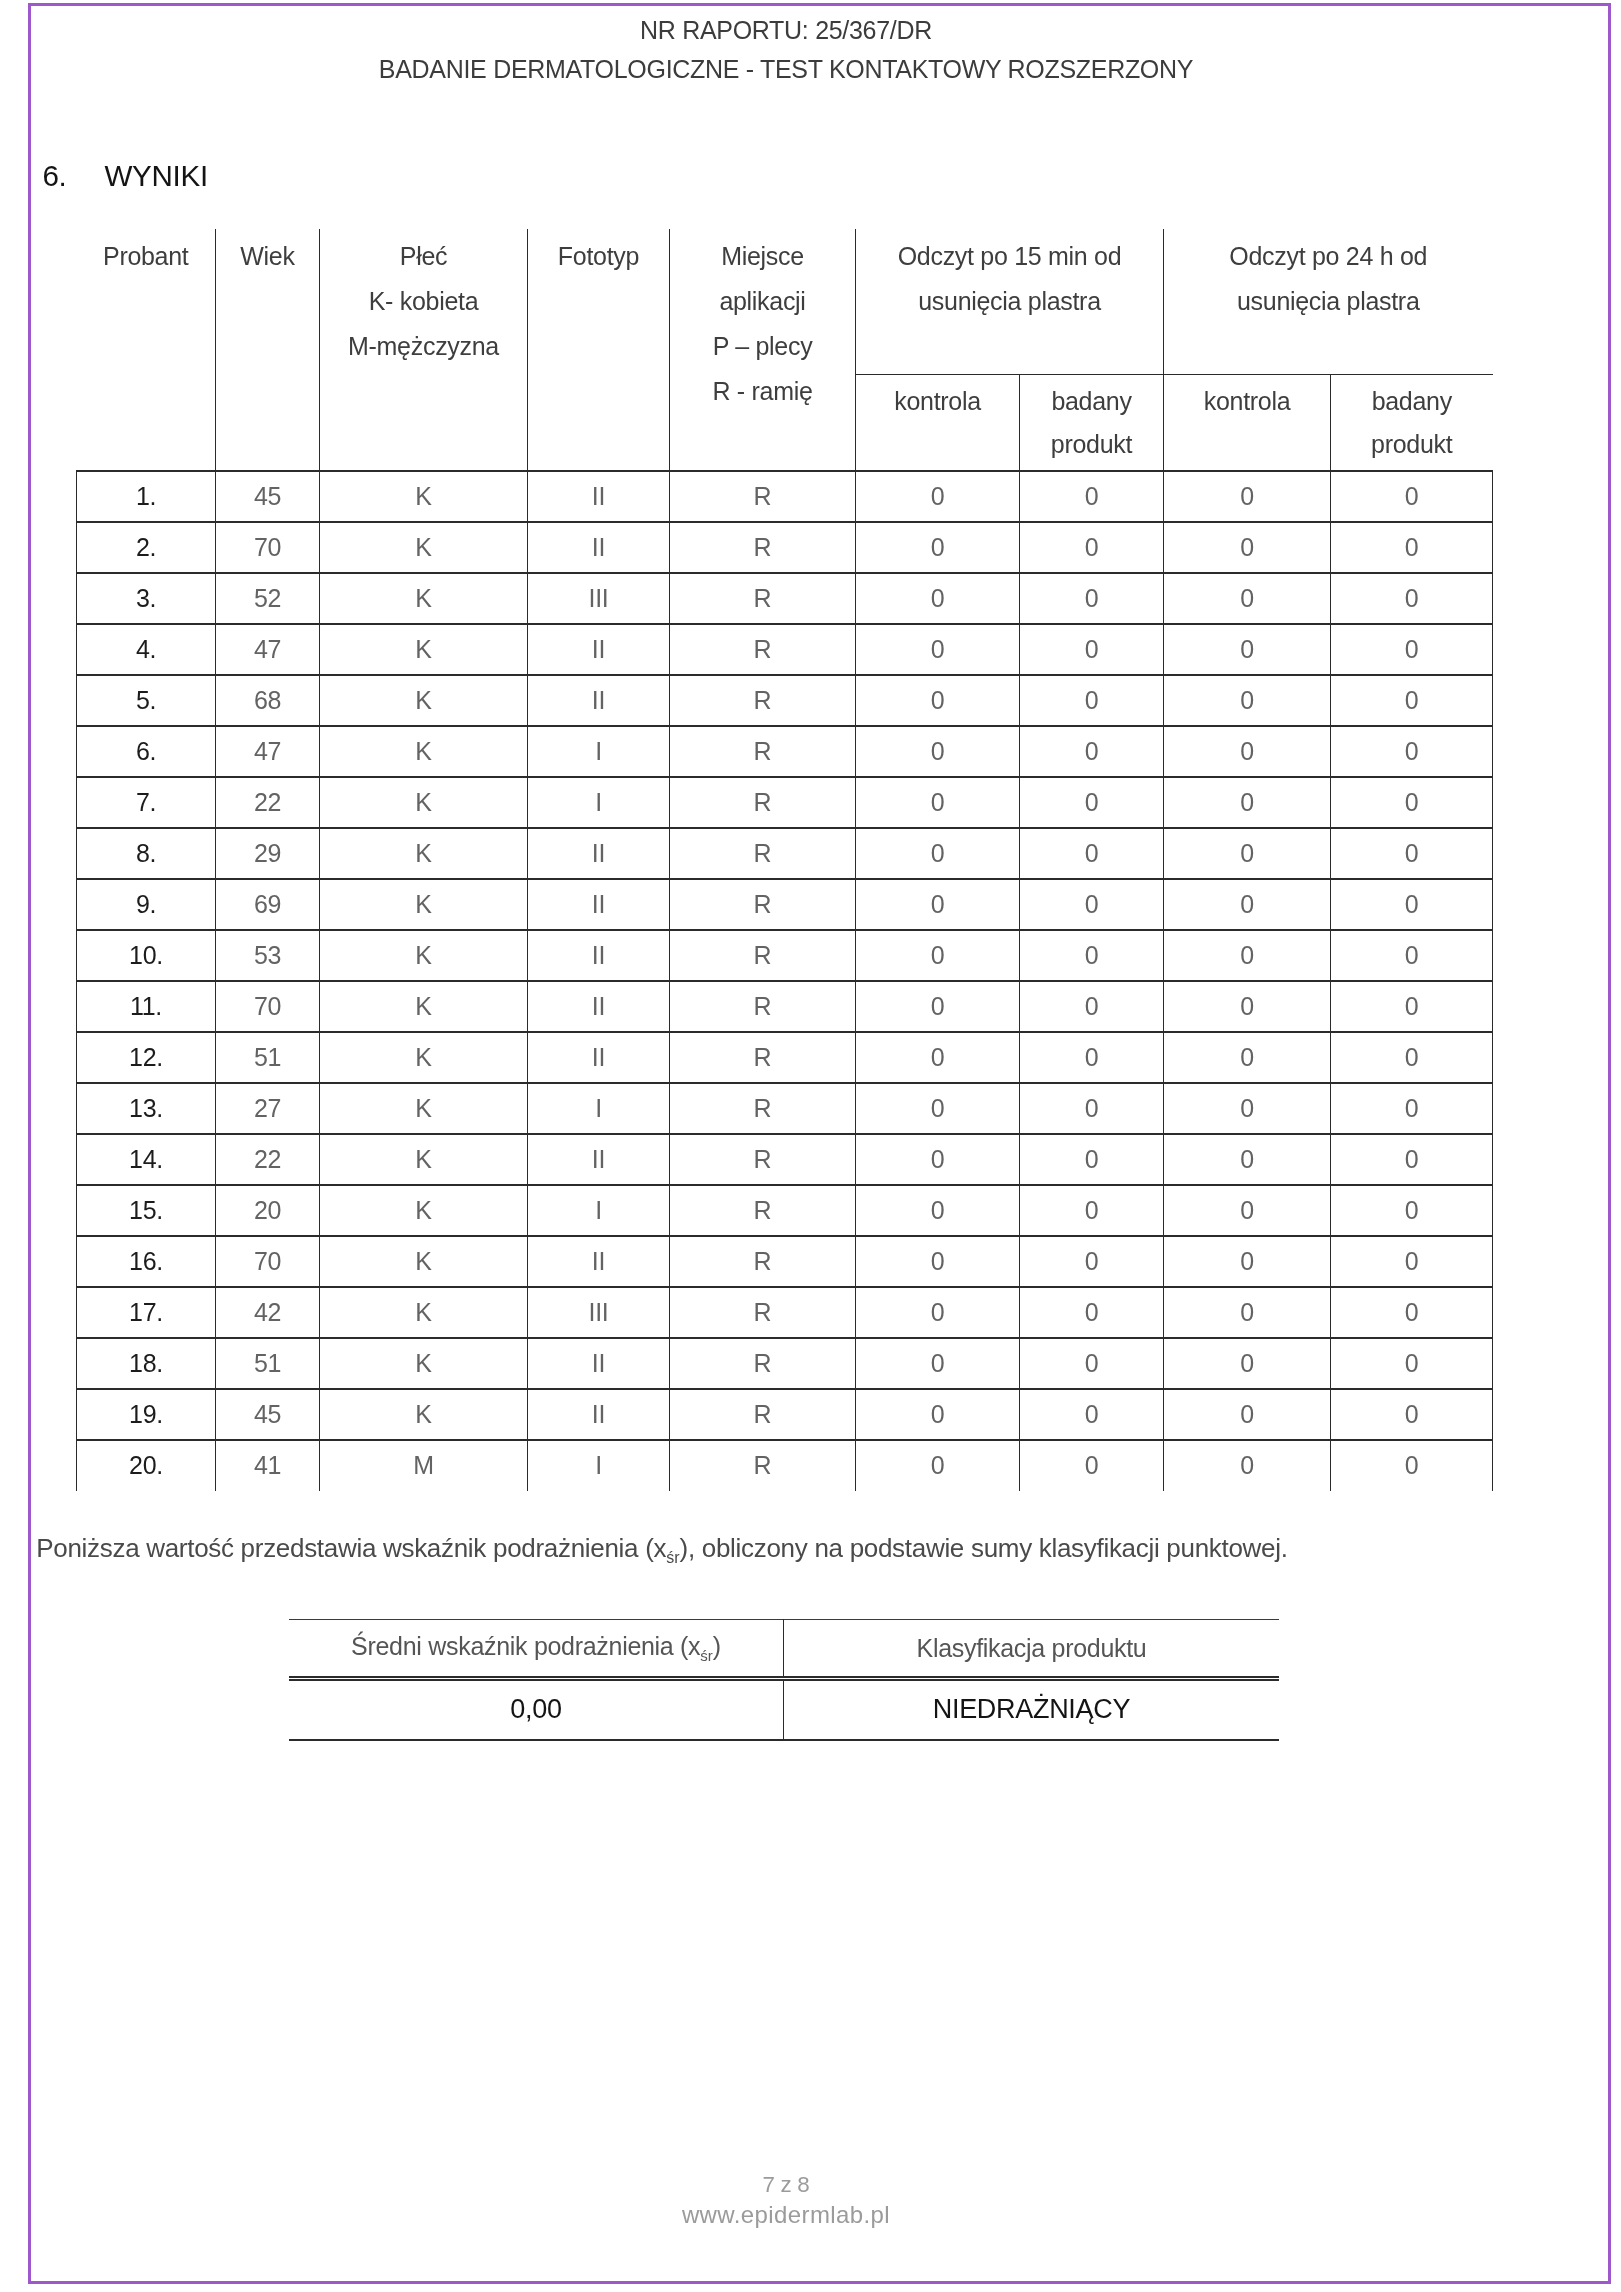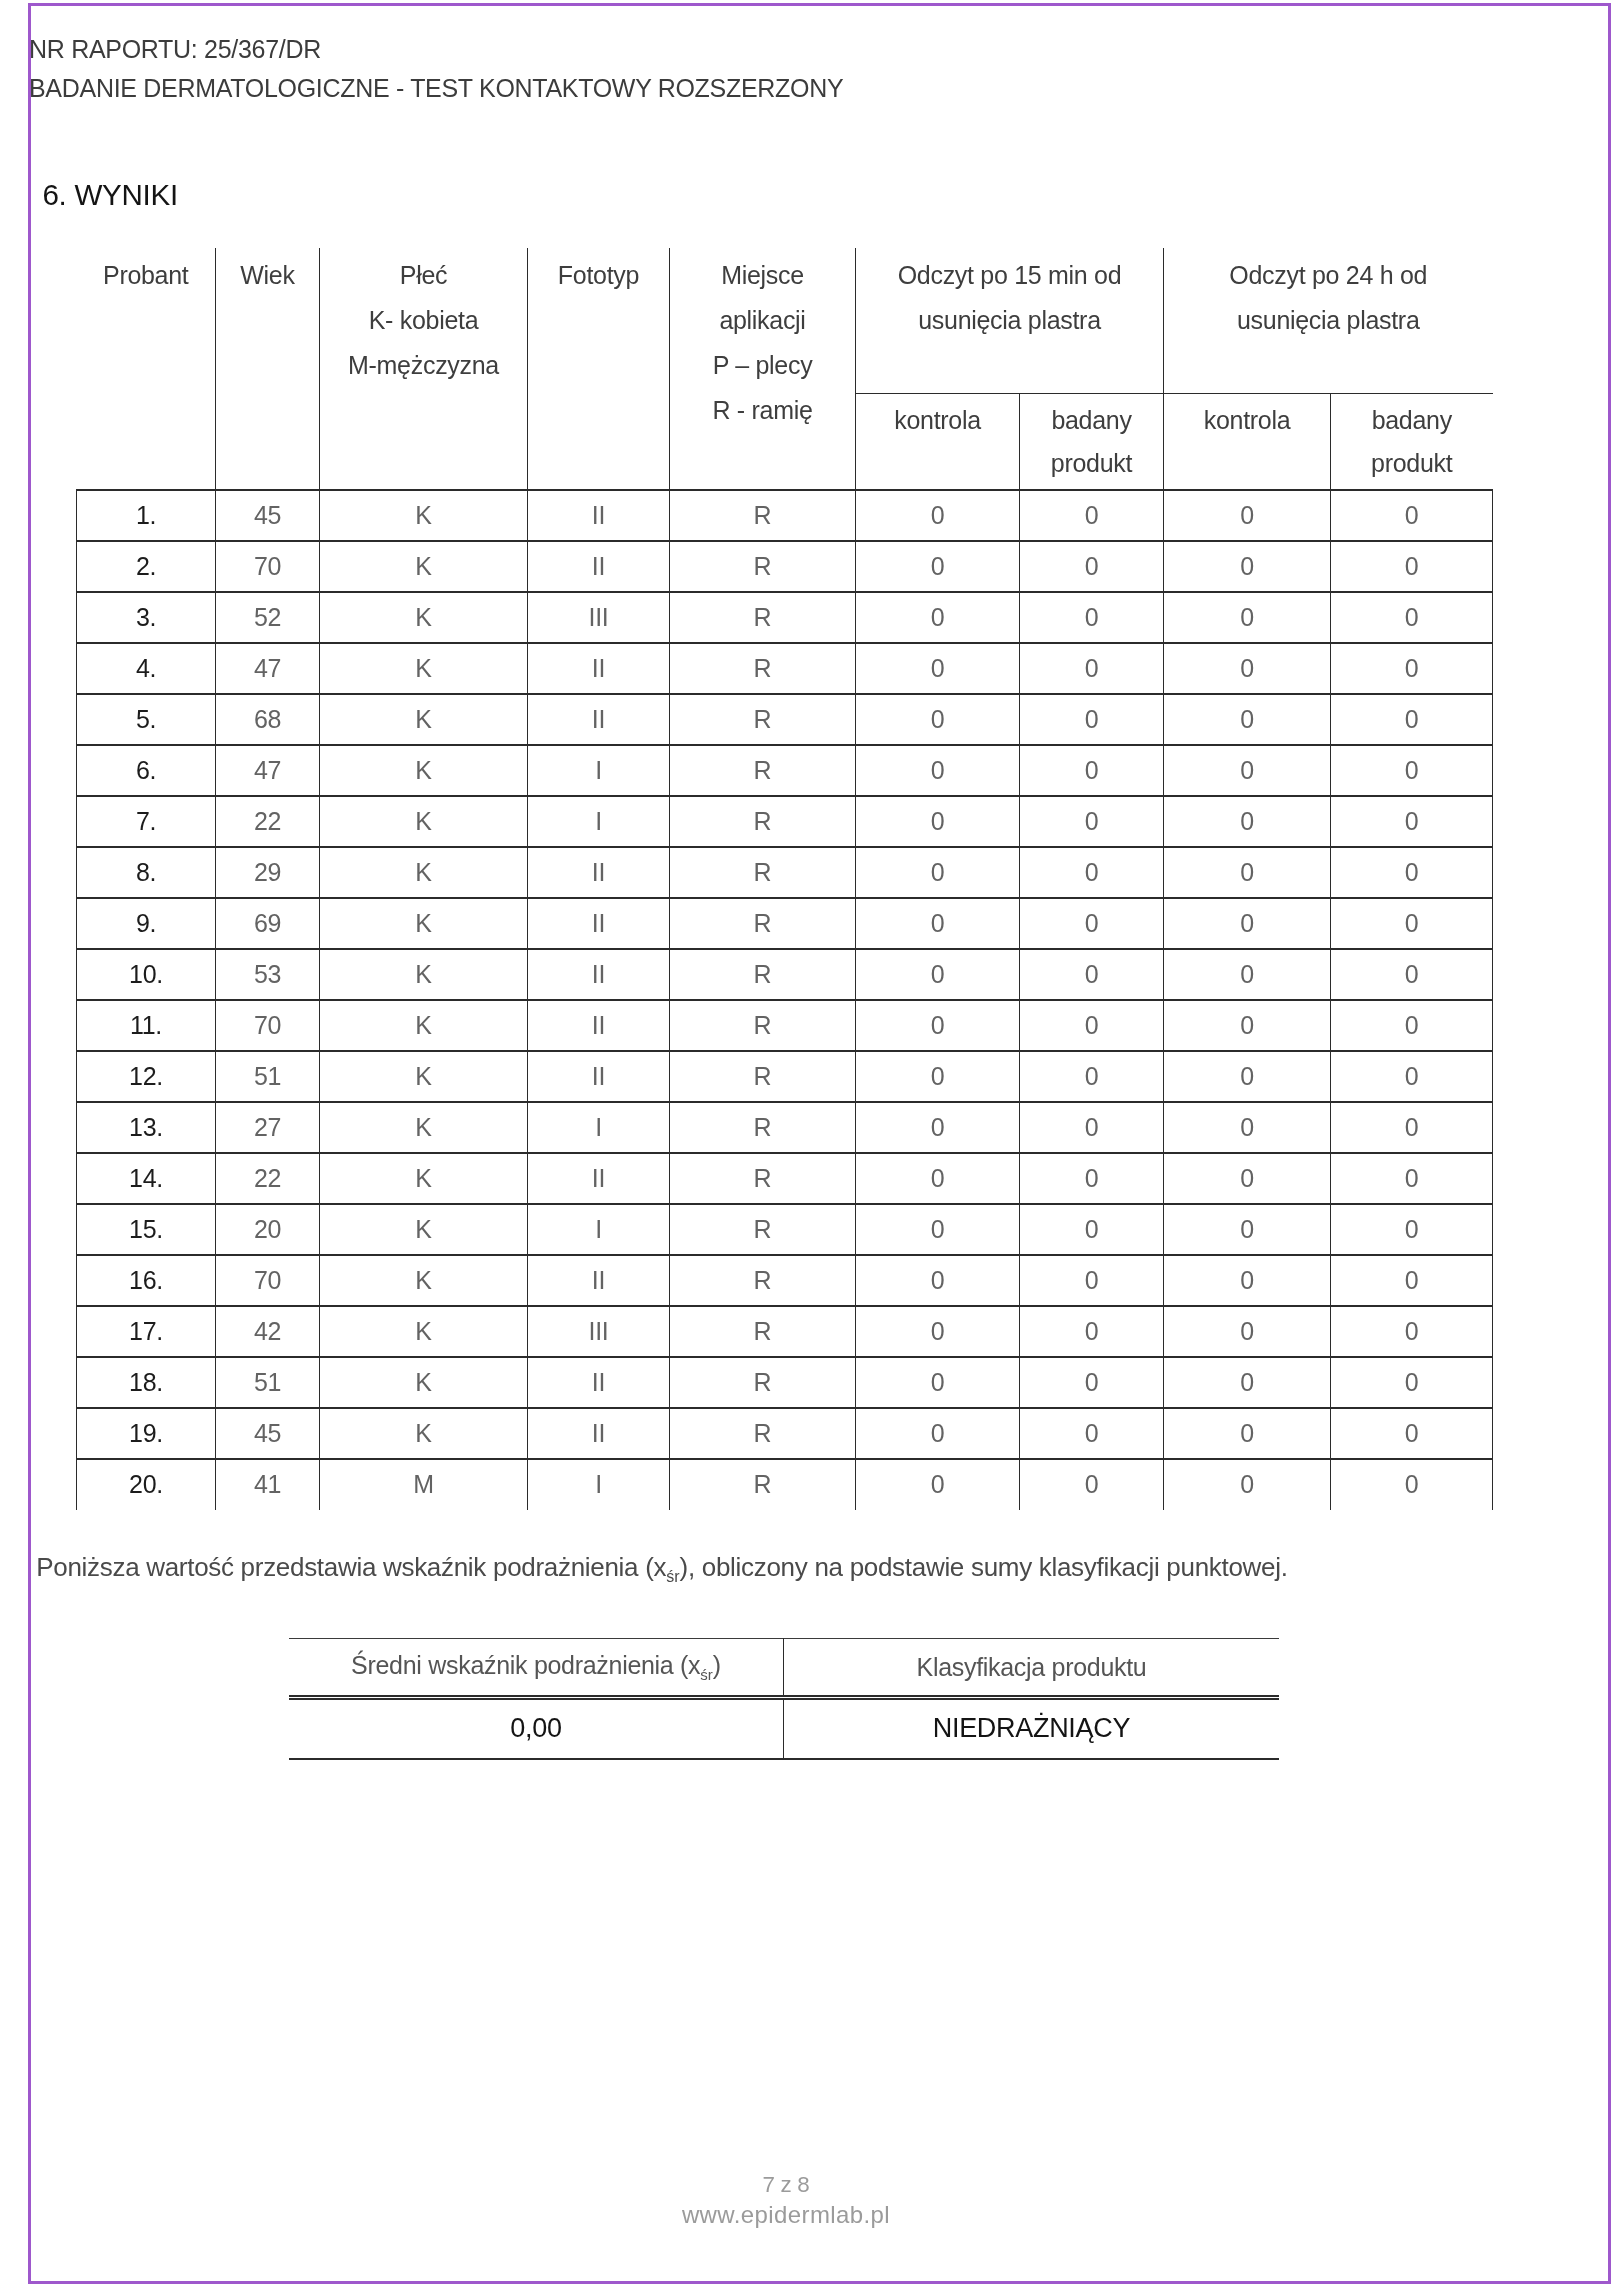--- a/index.html
+++ b/index.html
@@ -18,26 +18,26 @@
     position: absolute;
     left: 28px; top: 2.7px; right: 10.7px; bottom: 9px;
     border: 3.6px solid #9e58cc;
     pointer-events: none;
   }
   .content {
     position: absolute;
     left: 29px; top: 0;
     width: 1514px;
   }
-  .doc-header { padding-top: 35px; text-align: left; font-size: 25px; color: #3c3c3c; }
+  .doc-header { padding-top: 16px; text-align: center; font-size: 25px; color: #3c3c3c; }
   .doc-header .line2 { margin-top: 9.9px; }
 
   .section-heading { margin: 75px 0 0 13.4px; font-size: 29.6px; color: #141414; }
   .section-heading .num { display: inline-block; }
-  .section-heading .ttl { display: inline-block; }
+  .section-heading .ttl { display: inline-block; margin-left: 30px; }
 
   table { border-collapse: collapse; table-layout: fixed; }
 
   .results { margin: 36px 16px 0 47px; width: 1417px; }
   .results th {
     font-weight: normal;
     font-size: 25px;
     color: #3e3e3e;
     vertical-align: top;
     padding: 5.4px 3.6px 0 3.6px;

